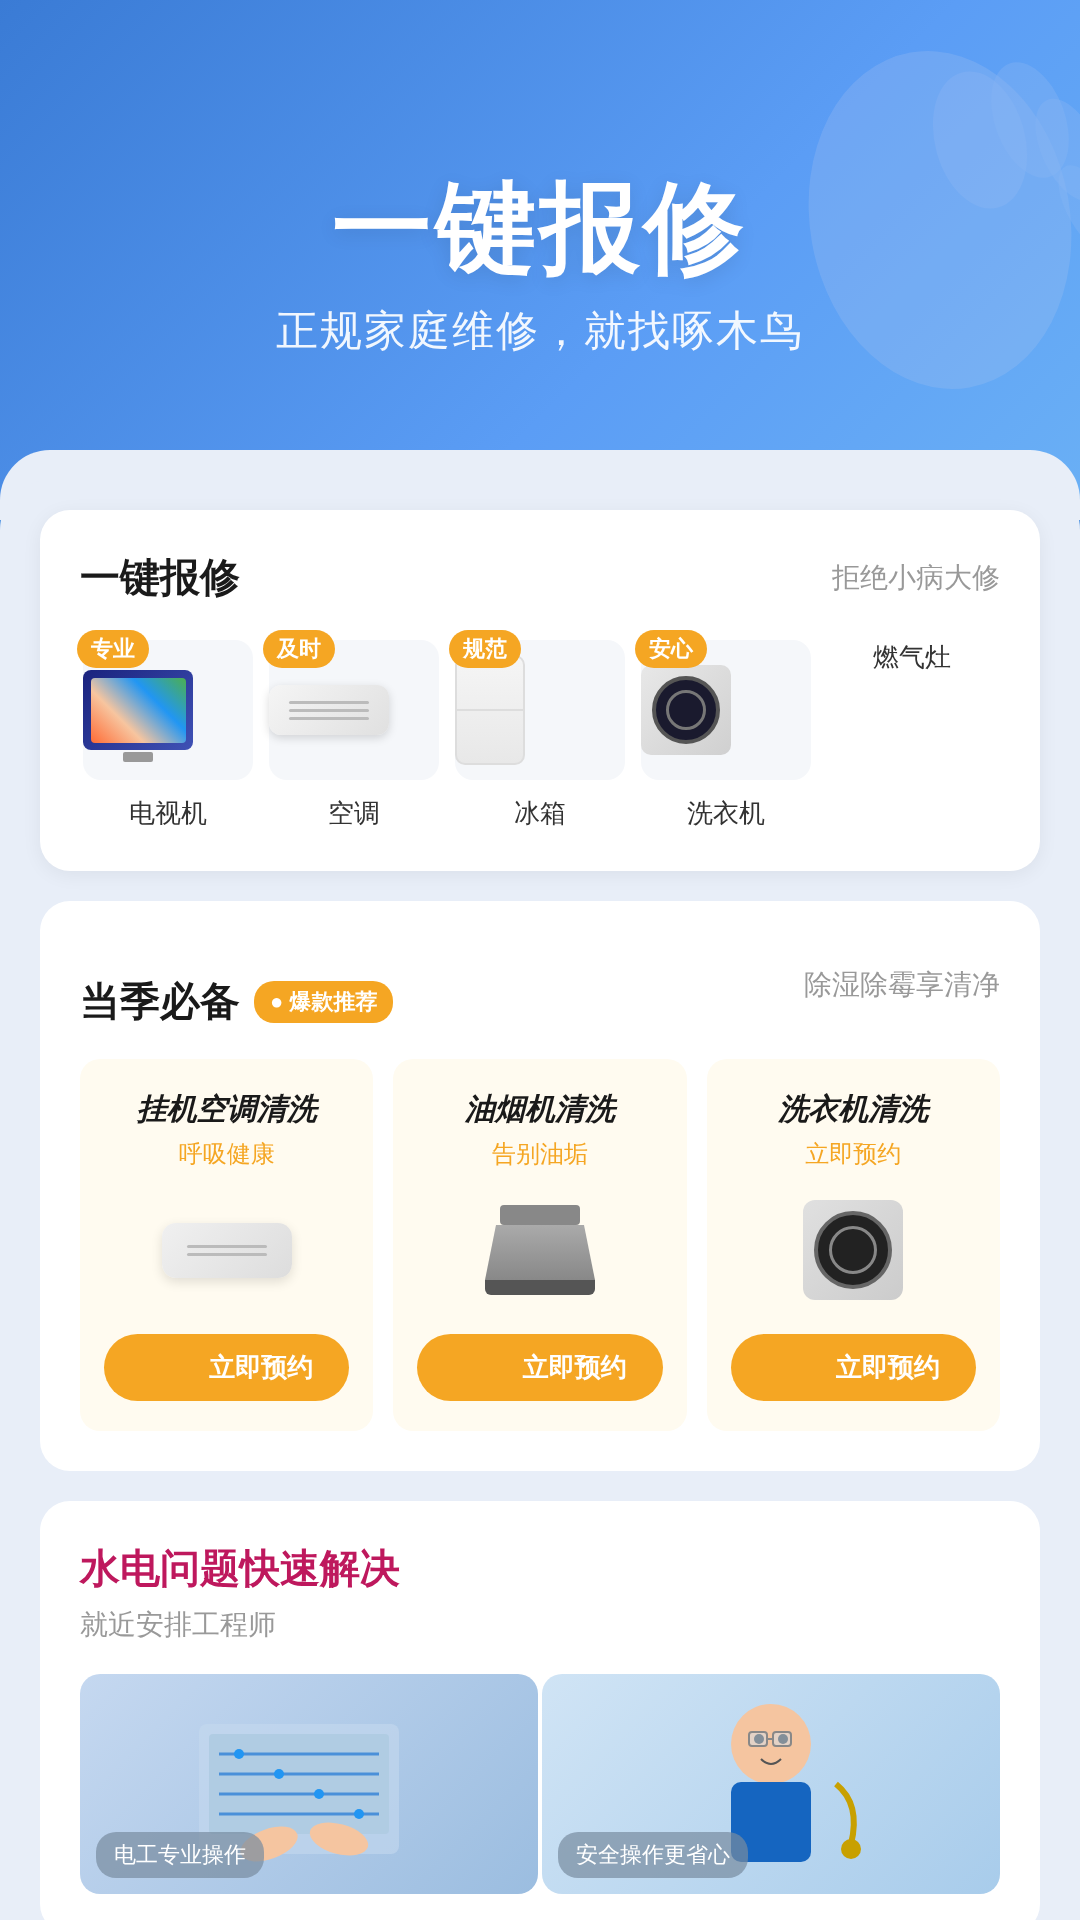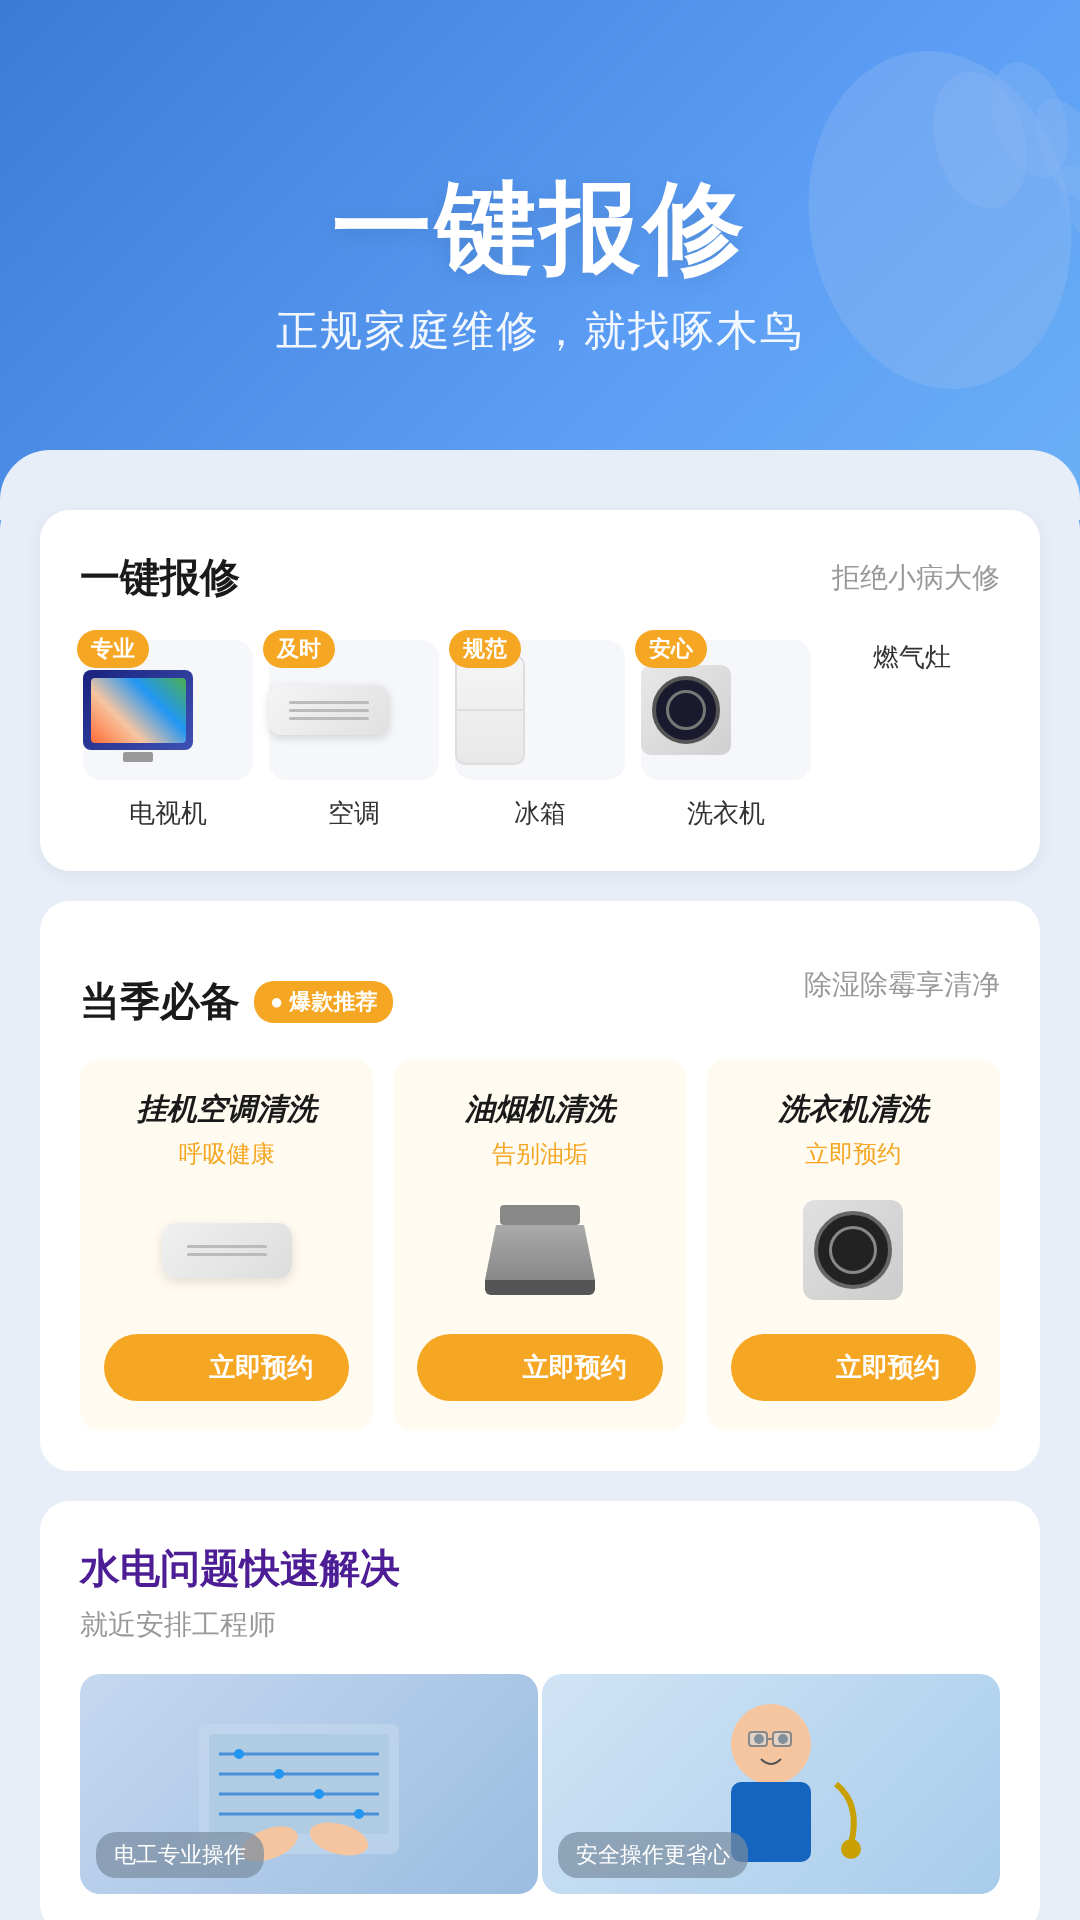--- a/index.html
+++ b/index.html
@@ -210,21 +210,21 @@
     
     .plumbing-card {
       background: white;
       border-radius: 30px;
       padding: 40px;
       margin-bottom: 30px;
     }
     .plumbing-title {
       font-size: 40px;
       font-weight: 700;
-      color: #4c1d95;
+      color: #be185d;
       margin-bottom: 10px;
     }
     .plumbing-sub {
       font-size: 28px;
       color: #999;
       margin-bottom: 30px;
     }
     .plumbing-imgs {
       display: flex;
       gap: 4px;

